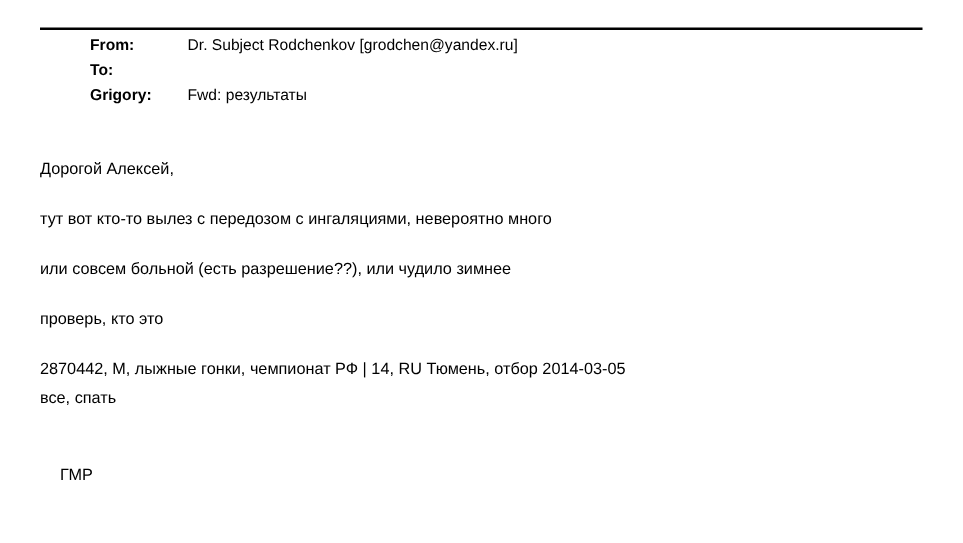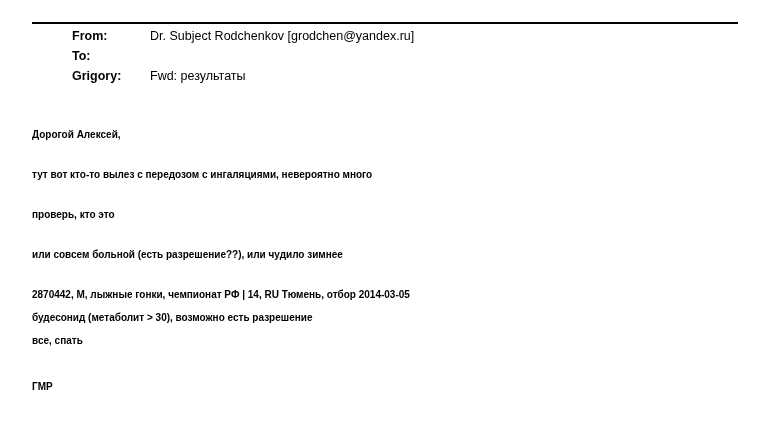--- a/index.html
+++ b/index.html
@@ -48,38 +48,37 @@
     font-weight: bold;
   }
   .hvalue {
     flex: 1 1 auto;
   }
   .body-text {
     position: absolute;
     left: 32px;
     top: 126px;
     width: 706px;
-    font-size: 10px;
+    font-size: 13px;
     line-height: 18px;
-    font-weight: bold;
   }
   .para {
     margin: 0 0 22px 0;
   }
   .block {
     margin: 0 0 22px 0;
   }
   .block .line {
     margin: 0 0 5px 0;
   }
   .block .line:last-child {
     margin-bottom: 0;
   }
   .sig {
-    margin: 0;
+    margin: 16px;
   }
   .spacer-gap {
     height: 6px;
   }
 </style>
 </head>
 <body>
 
 <div class="page">
 
@@ -103,27 +102,26 @@
     </div>
 
   </div>
 
   <div class="body-text">
 
     <p class="para">Дорогой Алексей,</p>
 
     <p class="para">тут вот кто-то вылез с передозом с ингаляциями, невероятно много</p>
 
+    <p class="para">или совсем больной (есть разрешение??), или чудило зимнее</p>
+
     <p class="para">проверь, кто это</p>
-
-    <p class="para">или совсем больной (есть разрешение??), или чудило зимнее</p>
 
     <div class="block">
       <div class="line">2870442, М, лыжные гонки, чемпионат РФ | 14, RU Тюмень, отбор 2014-03-05</div>
-      <div class="line">будесонид (метаболит &gt; 30), возможно есть разрешение</div>
       <div class="line">все, спать</div>
     </div>
 
     <div class="spacer-gap"></div>
 
     <p class="sig">ГМР</p>
 
   </div>
 
 </div>

